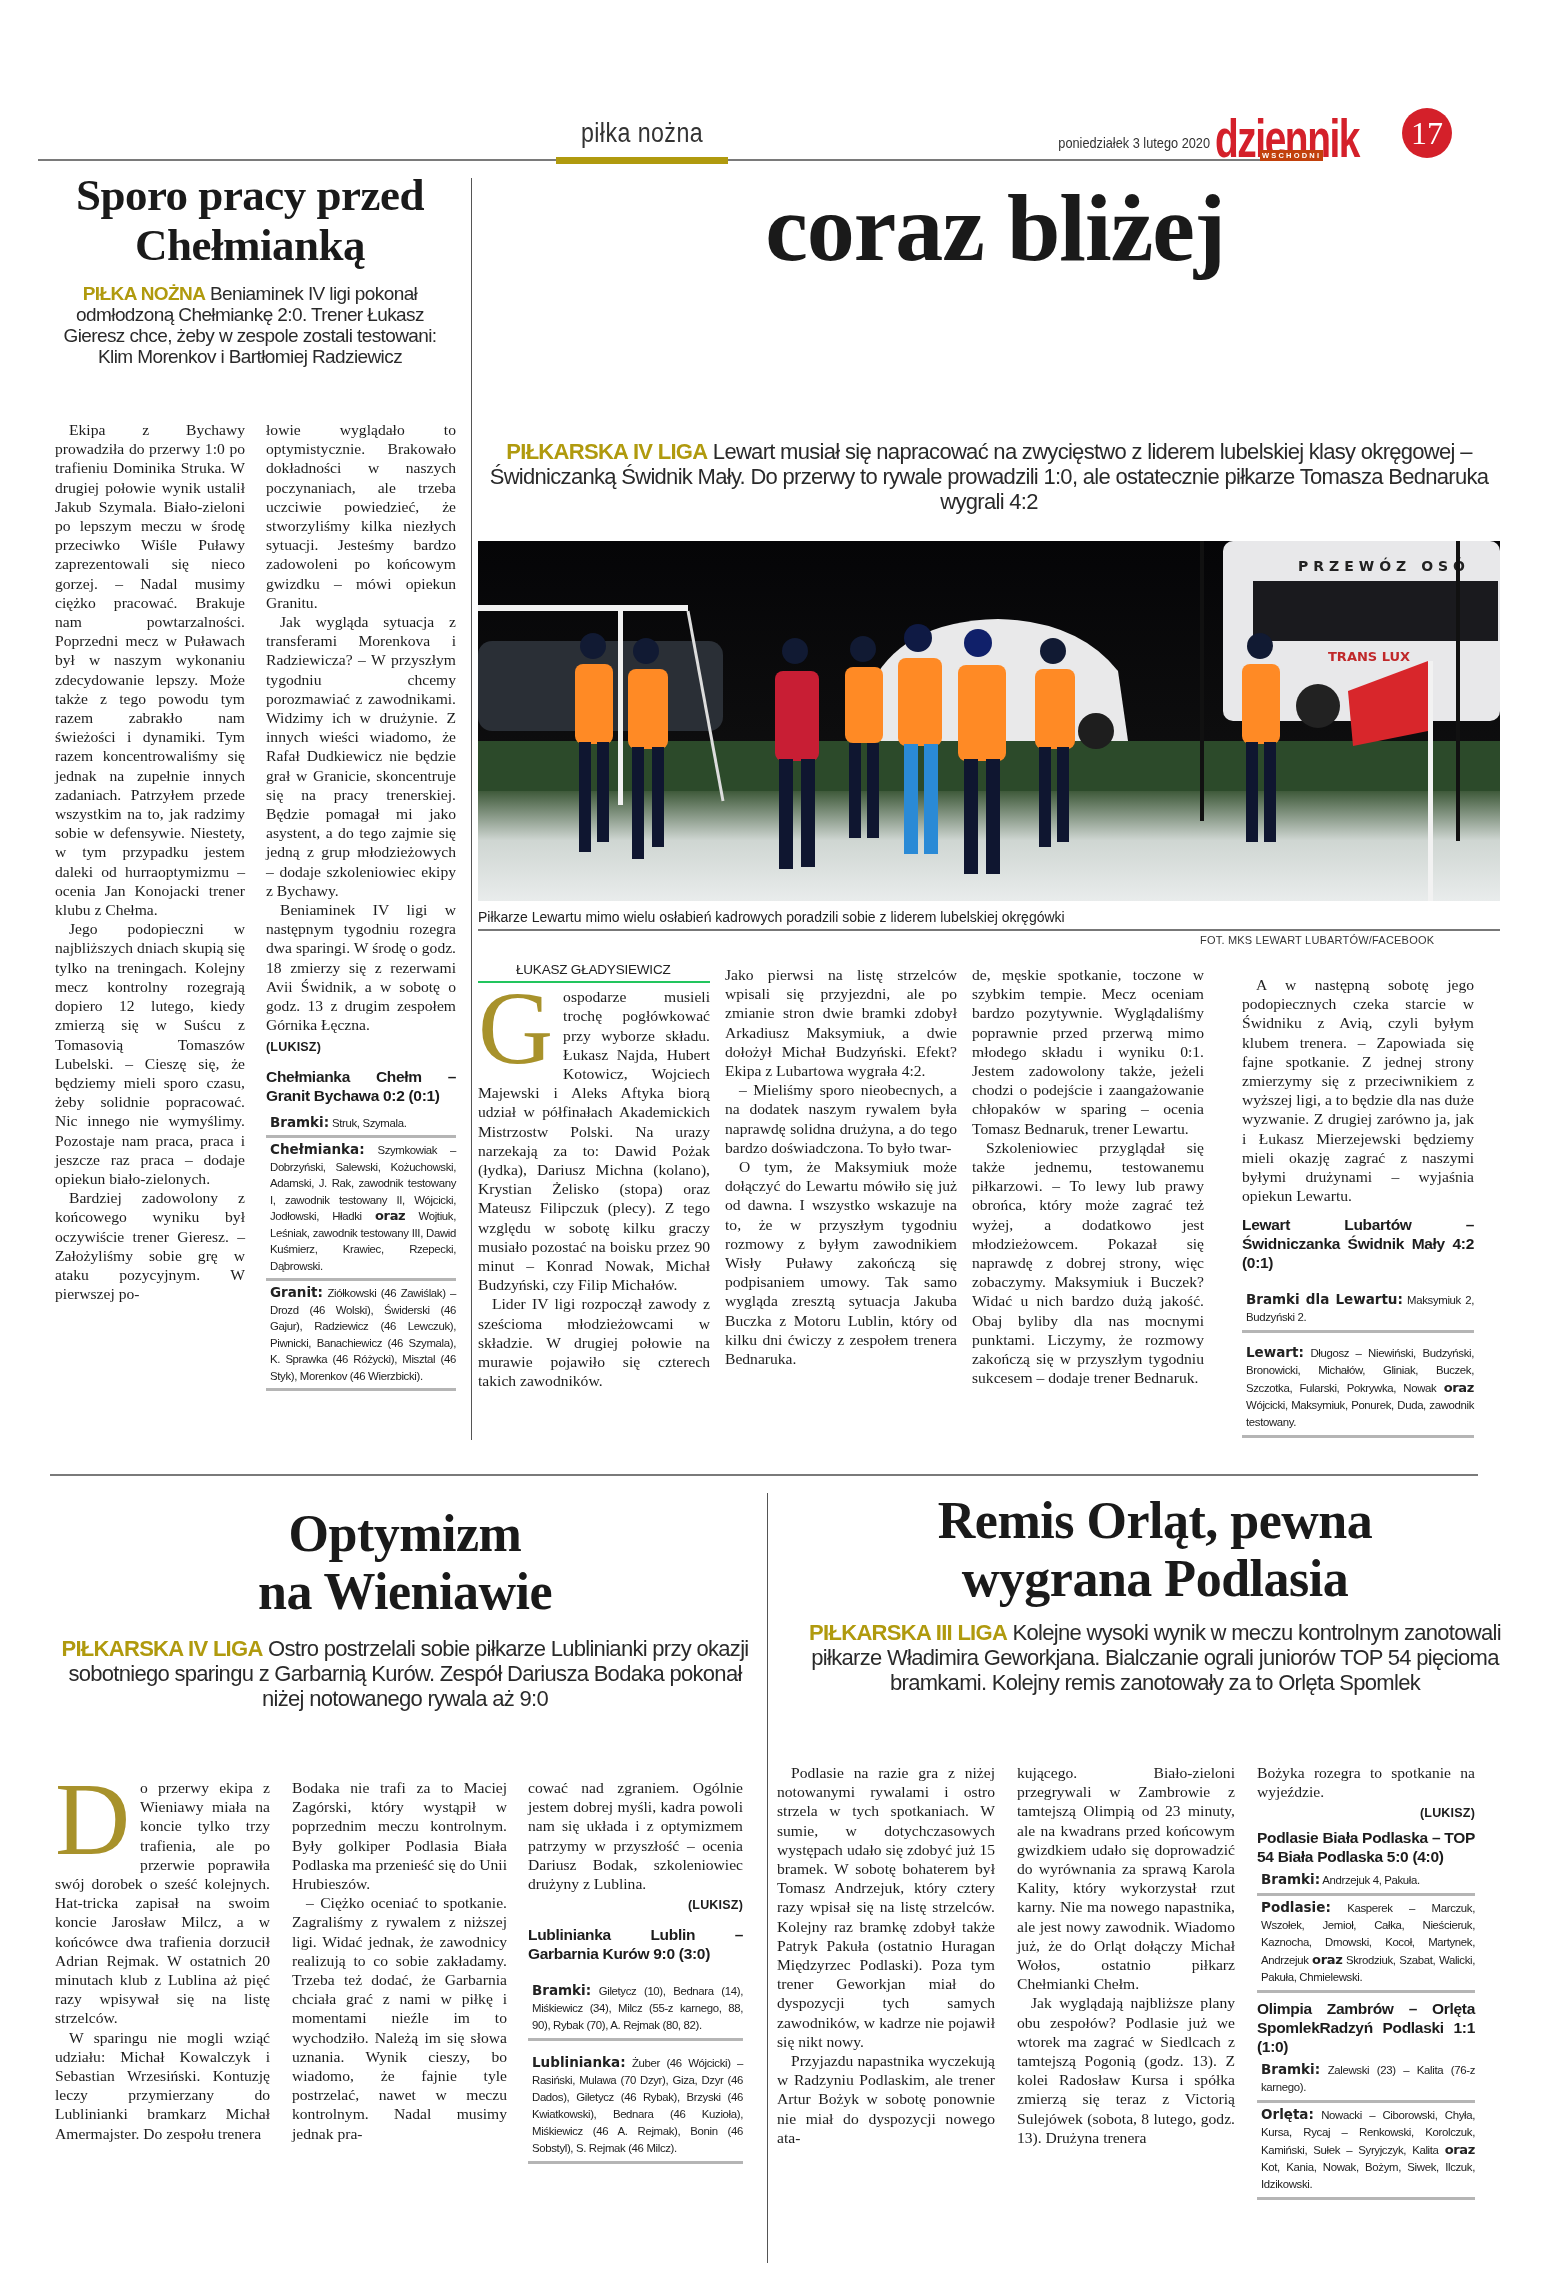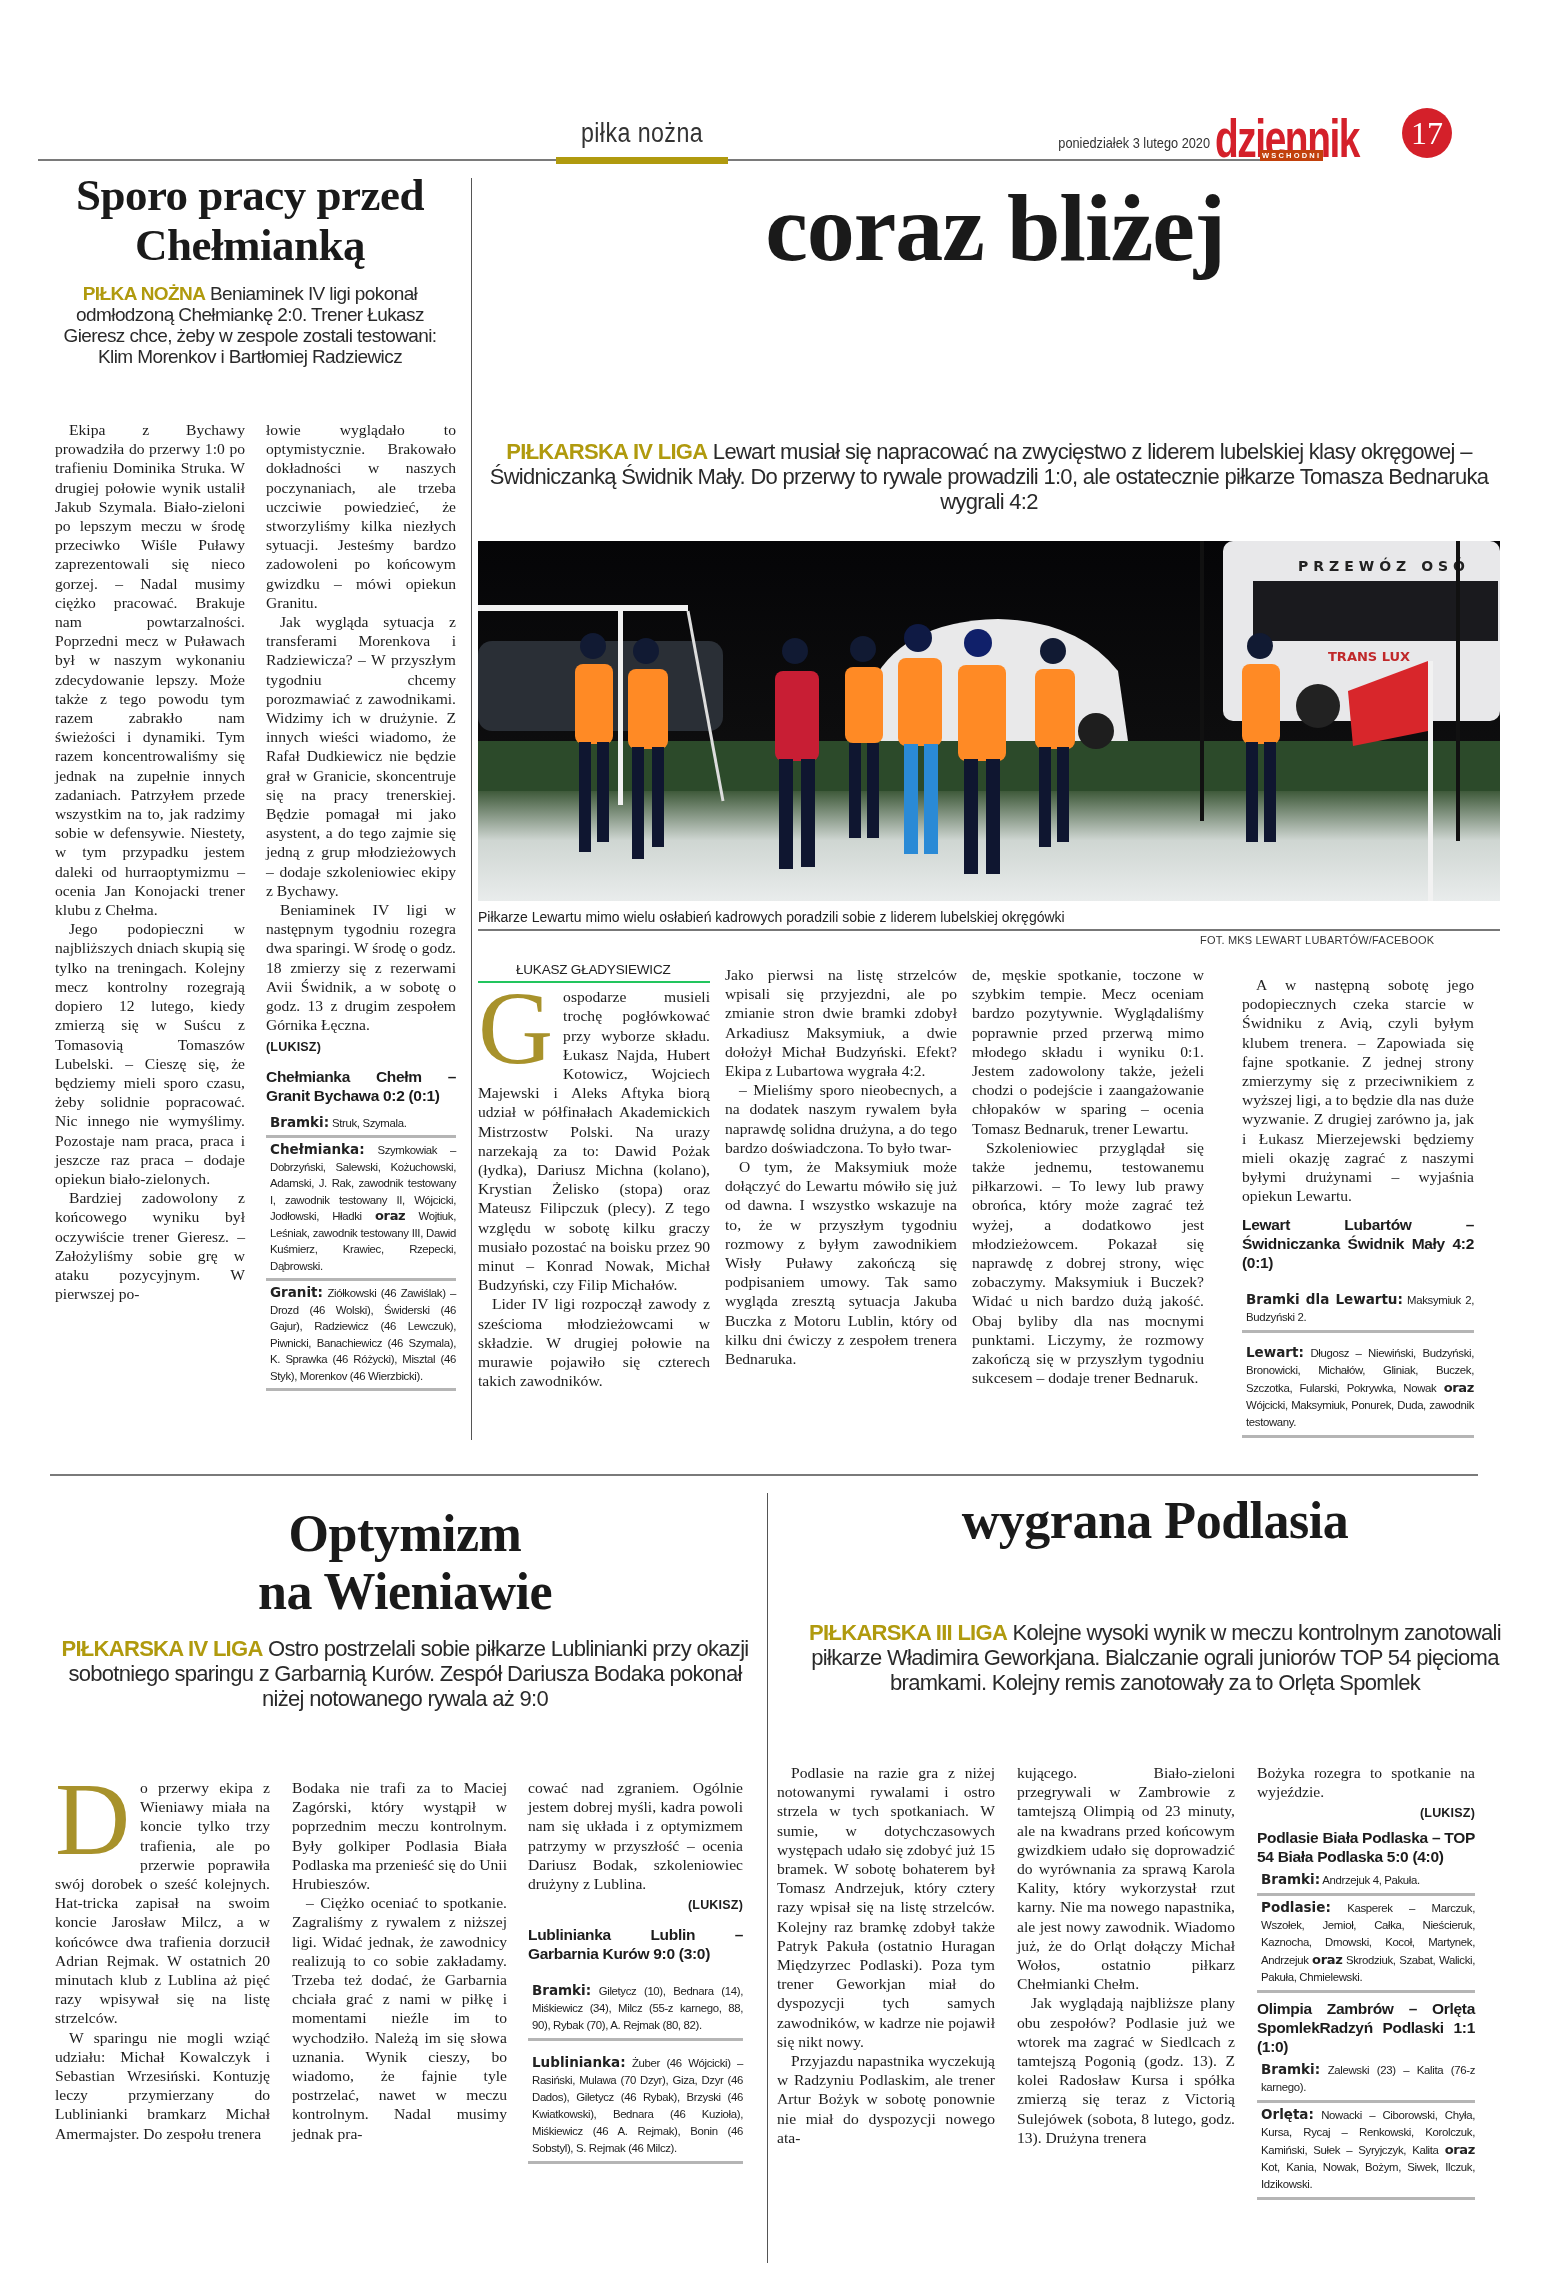--- a/index.html
+++ b/index.html
@@ -264,20 +264,21 @@
     <div class="entry" style="margin-top:10px;">
       <span class="lab">Lublinianka:</span>
       <span>Żuber (46 Wójcicki) – Rasiński, Mulawa (70 Dzyr), Giza, Dzyr (46 Dados), Giletycz (46 Rybak), Brzyski (46 Kwiatkowski), Bednara (46 Kuzioła), Miśkiewicz (46 A. Rejmak), Bonin (46 Sobstyl), S. Rejmak (46 Milcz).</span>
     </div>
   </div>
 </div>
 
 <div class="abs vrule" style="left:767px; top:1493px; height:770px;"></div>
 
 <div class="abs hl" style="left:780px; top:1492px; width:750px; font-size:52px; line-height:58px;">
+  <div>Remis Orląt, pewna</div>
   <div>wygrana Podlasia</div>
 </div>
 <div class="abs lead" style="left:780px; top:1620px; width:750px; font-size:22px; line-height:25px; letter-spacing:-0.7px;">
   <span class="kicker">PIŁKARSKA III LIGA</span>
   <span class="txt">Kolejne wysoki wynik w meczu kontrolnym zanotowali piłkarze Władimira Geworkjana. Bialczanie ograli juniorów TOP 54 pięcioma bramkami. Kolejny remis zanotowały za to Orlęta Spomlek</span>
 </div>
 <div class="abs col" style="left:777px; top:1763px; width:218px;">
   <p>Podlasie na razie gra z niżej notowanymi rywalami i ostro strzela w tych spotkaniach. W sumie, w dotychczasowych występach udało się zdobyć już 15 bramek. W sobotę bohaterem był Tomasz Andrzejuk, który cztery razy wpisał się na listę strzelców. Kolejny raz bramkę zdobył także Patryk Pakuła (ostatnio Huragan Międzyrzec Podlaski). Poza tym trener Geworkjan miał do dyspozycji tych samych zawodników, w kadrze nie pojawił się nikt nowy.</p>
   <p>Przyjazdu napastnika wyczekują w Radzyniu Podlaskim, ale trener Artur Bożyk w sobotę ponownie nie miał do dyspozycji nowego ata-</p>
 </div>

